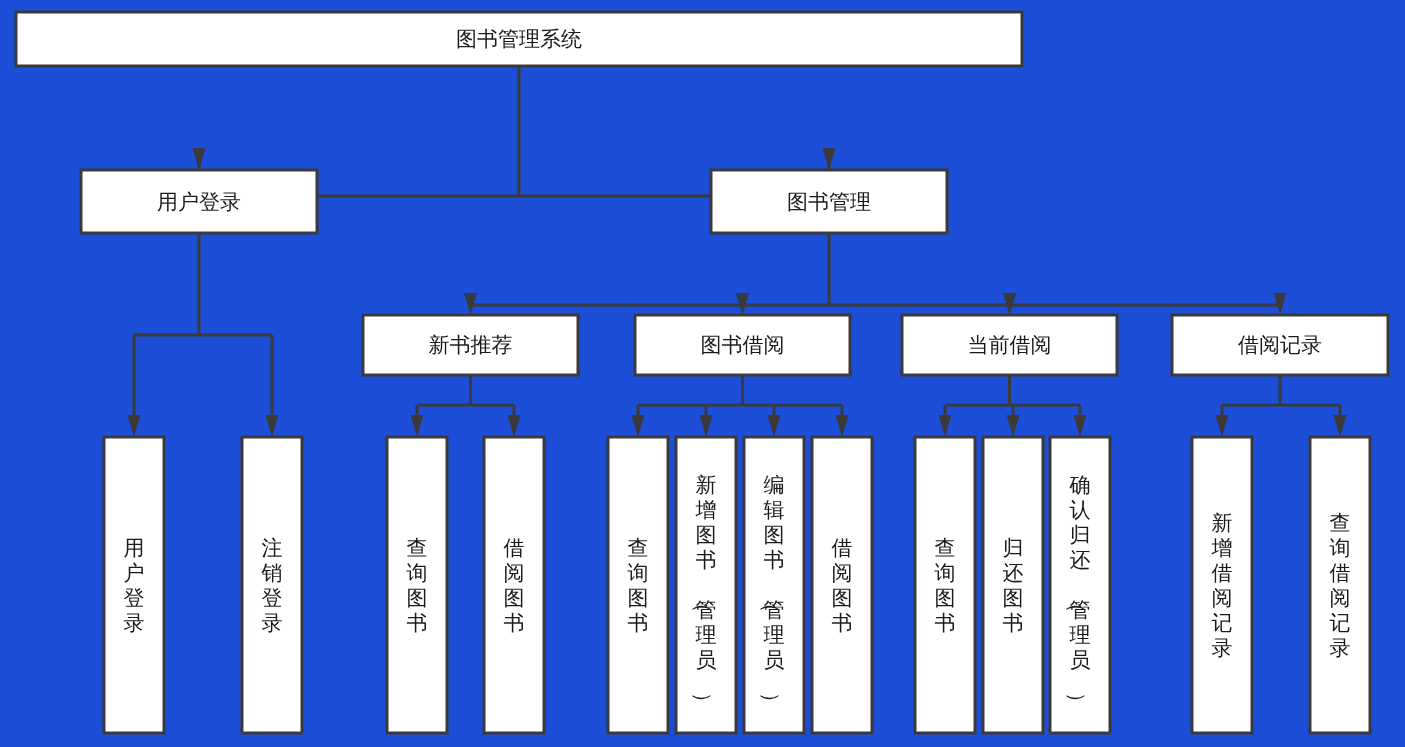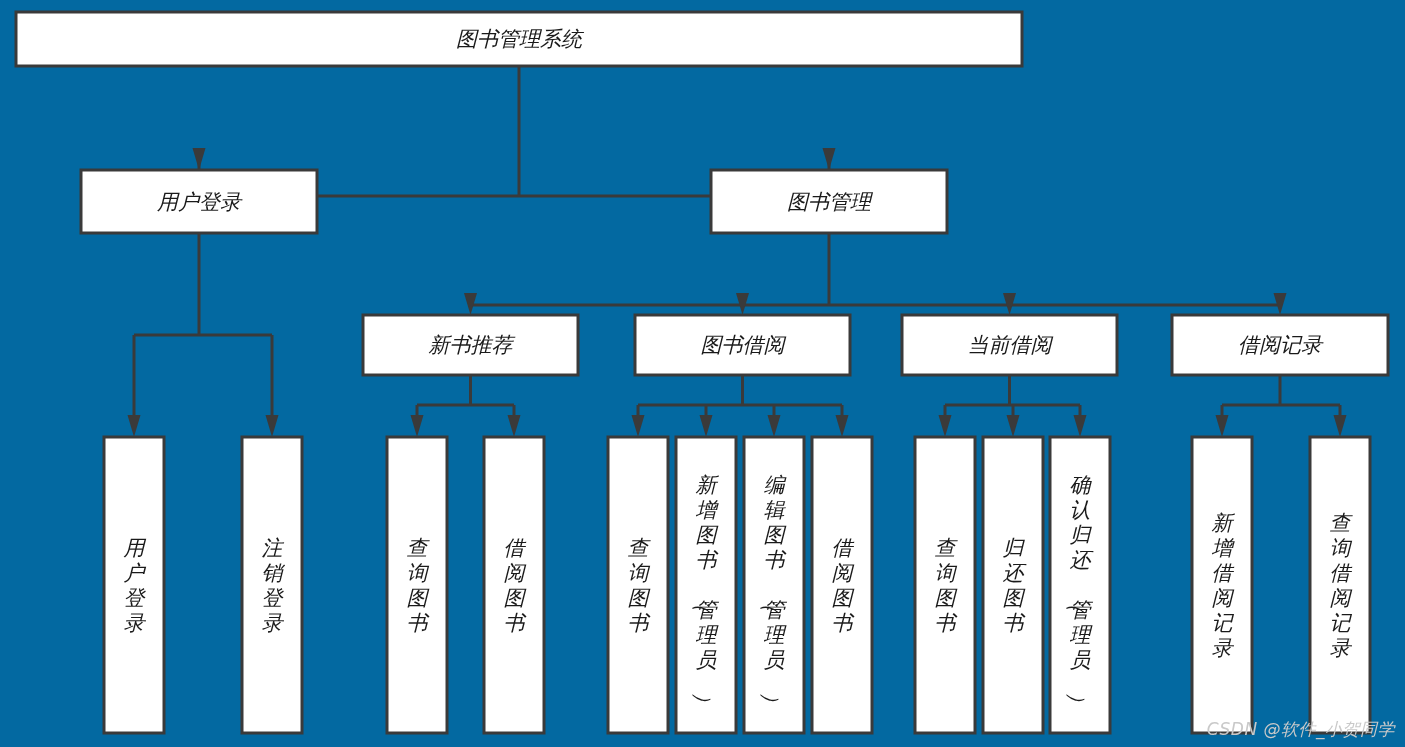--- a/index.html
+++ b/index.html
@@ -10,22 +10,21 @@
   body {
     width: 1405px;
     height: 747px;
     font-family: "DejaVu Sans", "Liberation Sans", sans-serif;
     overflow: hidden;
   }
   #diagram-root {
     position: relative;
     width: 1405px;
     height: 747px;
-    background: #0369a1;
-    font-style: italic;
+    background: #1d4ed8;
   }
   svg.flow {
     position: absolute;
     top: 0;
     left: 0;
     width: 1405px;
     height: 747px;
   }
   .node-box {
     fill: #ffffff;
@@ -201,14 +200,13 @@
         <g>
           <rect x="1192" y="437" width="60" height="296" class="node-box"></rect>
           <text x="1222" y="529.5" class="node-label-vert"><tspan x="1222" dy="0">新</tspan><tspan x="1222" dy="25">增</tspan><tspan x="1222" dy="25">借</tspan><tspan x="1222" dy="25">阅</tspan><tspan x="1222" dy="25">记</tspan><tspan x="1222" dy="25">录</tspan></text>
         </g>
         <g>
           <rect x="1310" y="437" width="60" height="296" class="node-box"></rect>
           <text x="1340" y="529.5" class="node-label-vert"><tspan x="1340" dy="0">查</tspan><tspan x="1340" dy="25">询</tspan><tspan x="1340" dy="25">借</tspan><tspan x="1340" dy="25">阅</tspan><tspan x="1340" dy="25">记</tspan><tspan x="1340" dy="25">录</tspan></text>
         </g>
       </g>
   </svg>
-  <div class="watermark">CSDN @软件_小贺同学</div>
 </div>
 
 </body></html>

